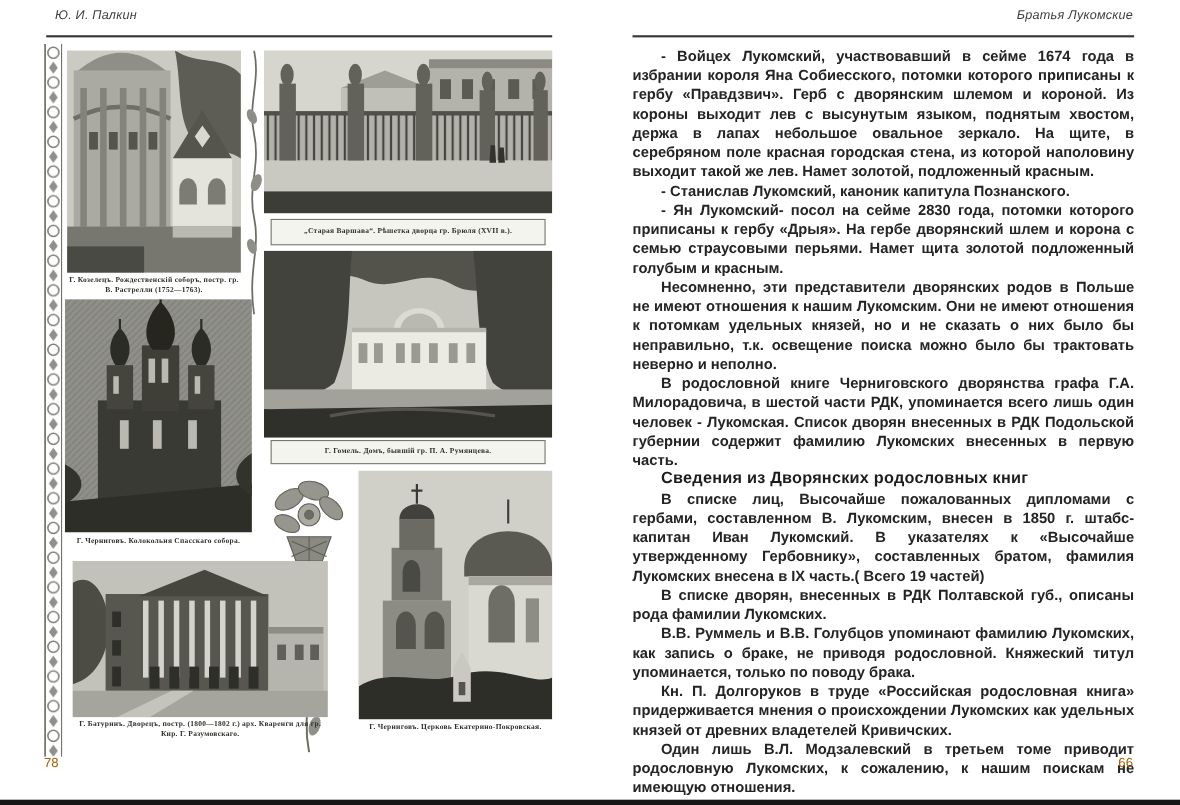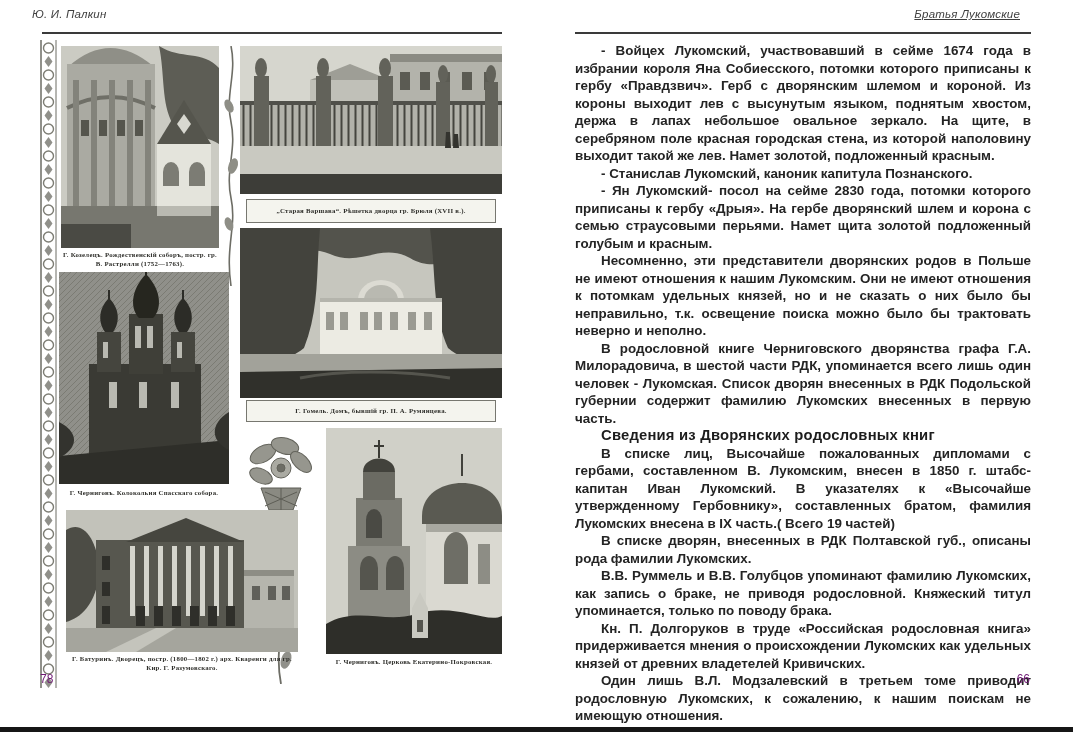--- a/index.html
+++ b/index.html
@@ -5,27 +5,27 @@
   html,body{margin:0;padding:0;background:#ffffff;}
   #spread{
     position:relative;width:1073px;height:732px;background:#ffffff;overflow:hidden;
     font-family:"Liberation Sans",sans-serif;color:#2b2b2b;
   }
   
   .running-header{
     position:absolute;top:8px;font-size:11.5px;font-style:italic;color:#3f3f3f;
     letter-spacing:.2px;
   }
-  #header-left{left:32px;}
-  #header-right{right:53px;text-align:center;text-decoration:underline;}
+  #header-left{left:50px;}
+  #header-right{right:43px;text-align:center;}
   .header-rule{position:absolute;top:32px;height:2px;background:#3a3a3a;}
   #rule-left{left:42px;width:460px;}
   #rule-right{left:575px;width:456px;}
   
-  .page-number{position:absolute;top:672px;font-size:12px;color:#701a75;}
+  .page-number{position:absolute;top:686px;font-size:12px;color:#a16207;}
   #pagenum-left{left:40px;}
   #pagenum-right{right:43px;}
   #bottom-edge{position:absolute;left:0;top:727px;width:1073px;height:5px;background:#161616;}
   
   .plate{position:absolute;overflow:hidden;background:#c9c9c1;}
   .plate svg{display:block;width:100%;height:100%;}
   .plate-caption{
     position:absolute;font-family:"Liberation Serif",serif;font-size:6.8px;line-height:8.5px;
     color:#2f2f2b;text-align:center;letter-spacing:.25px;font-weight:bold;
   }

